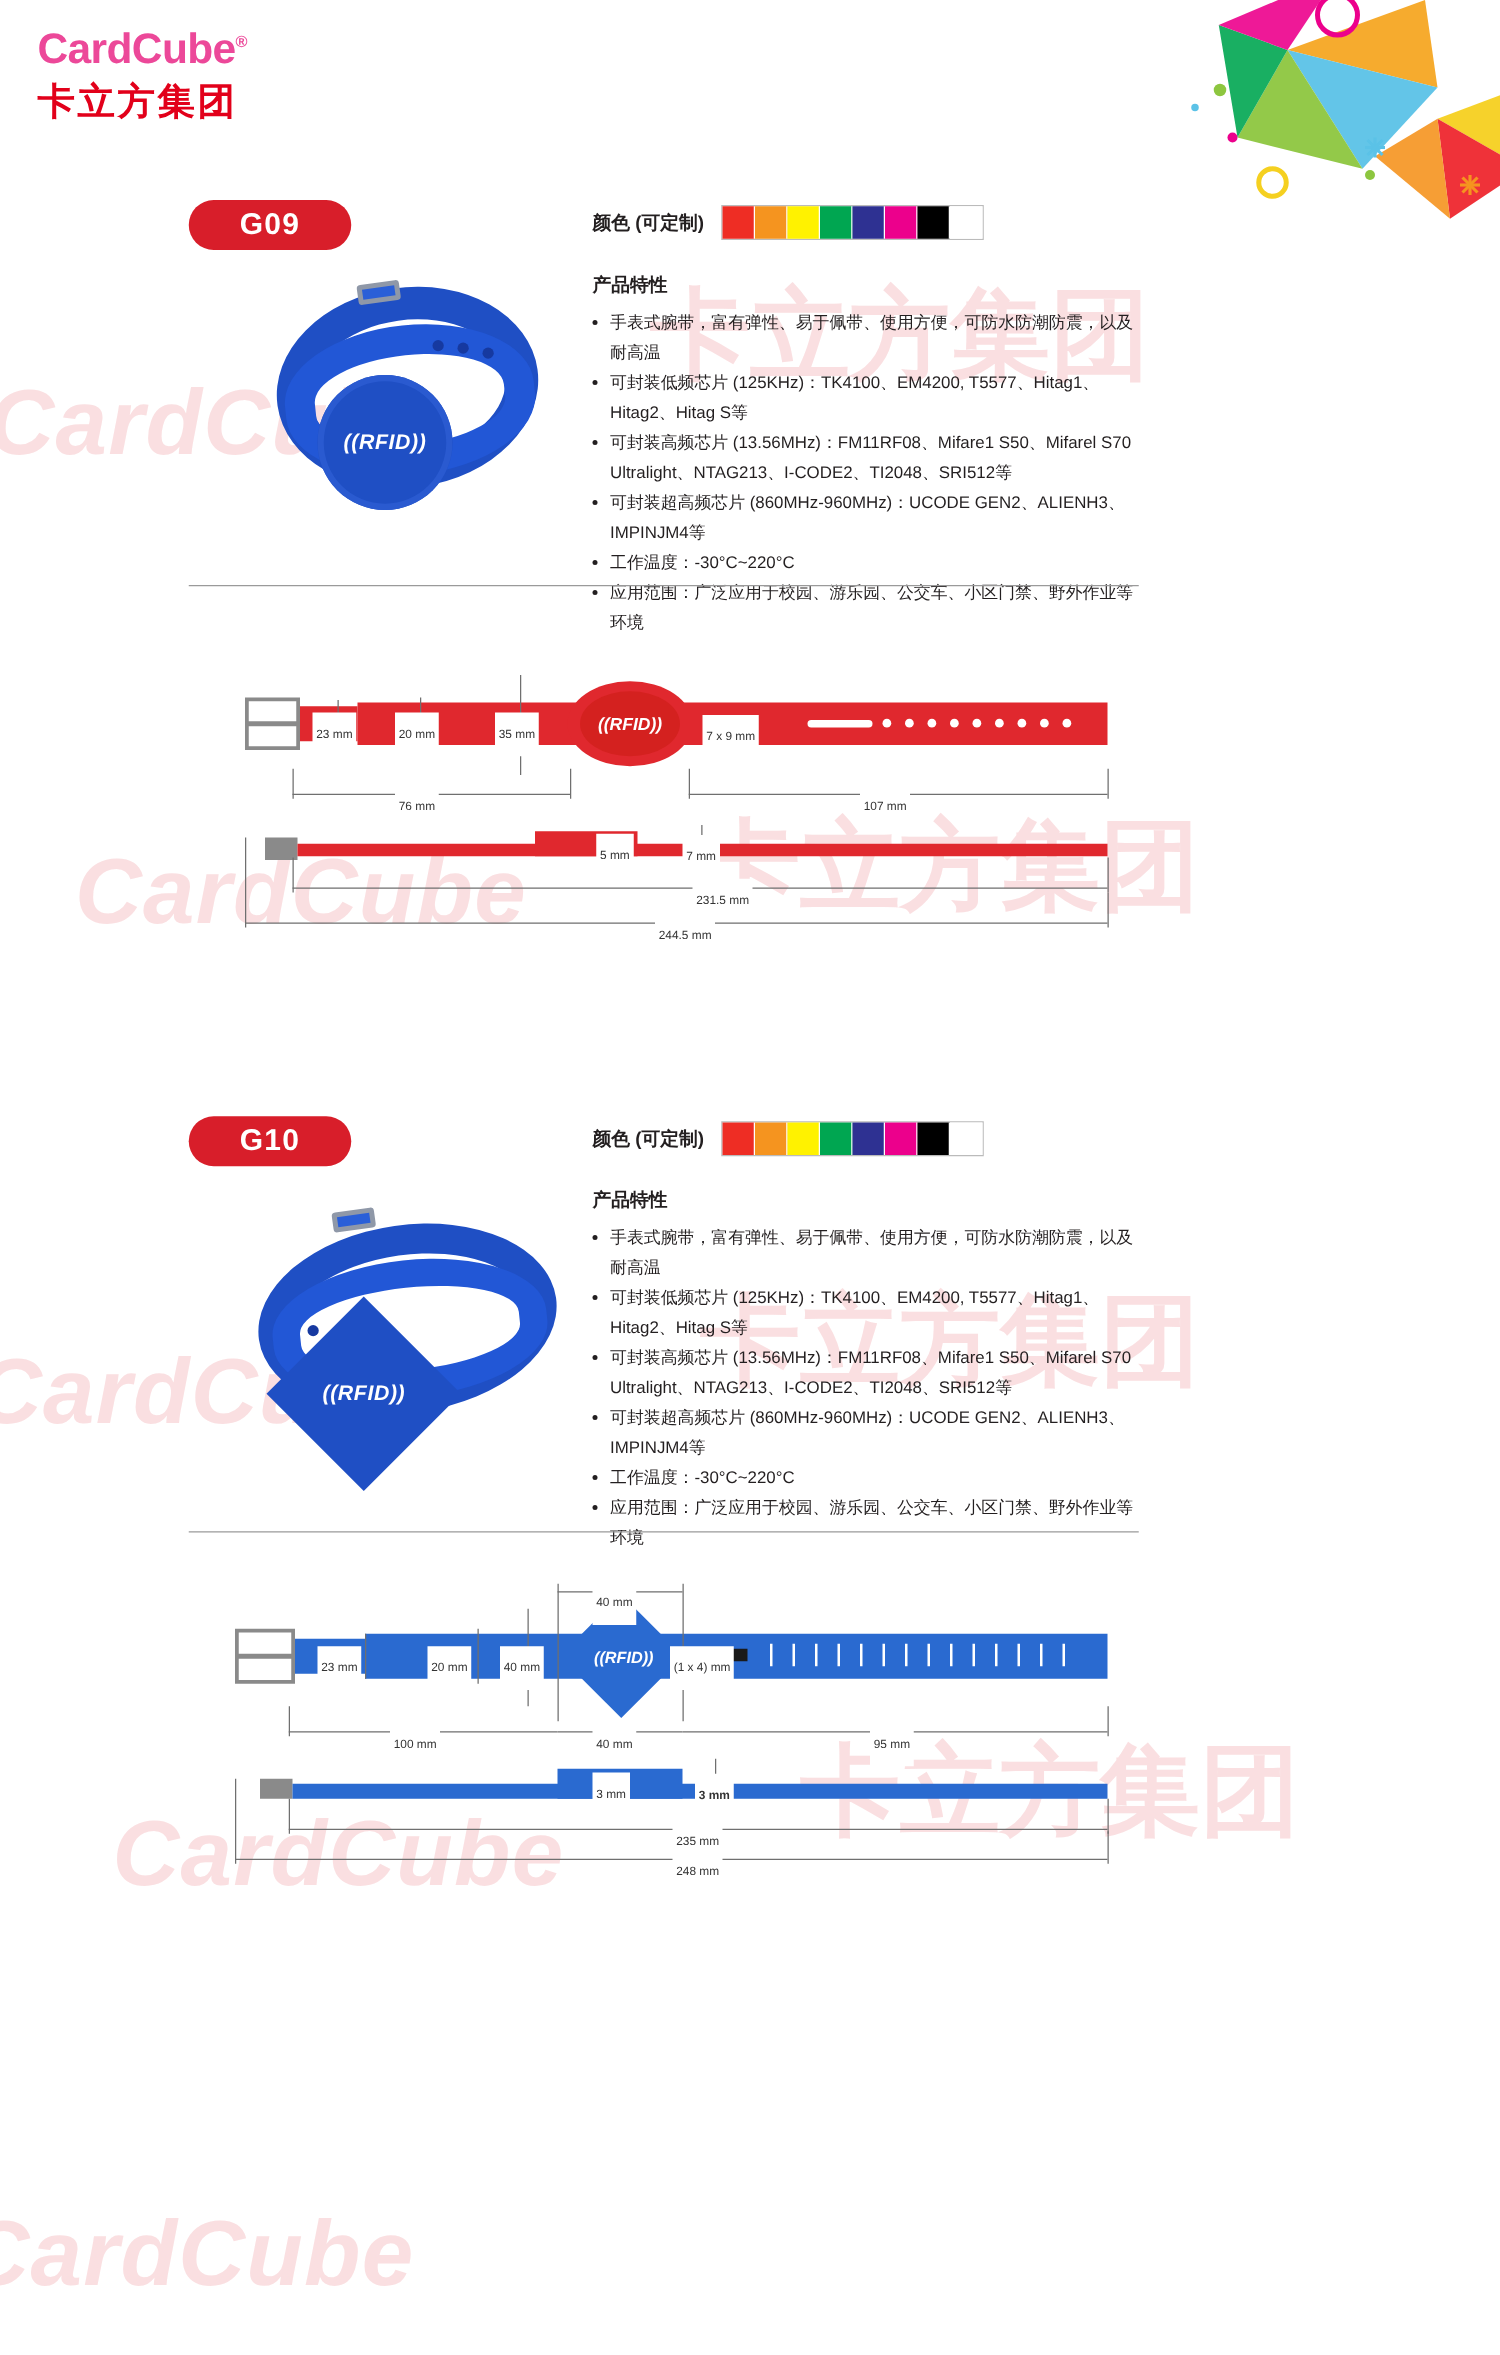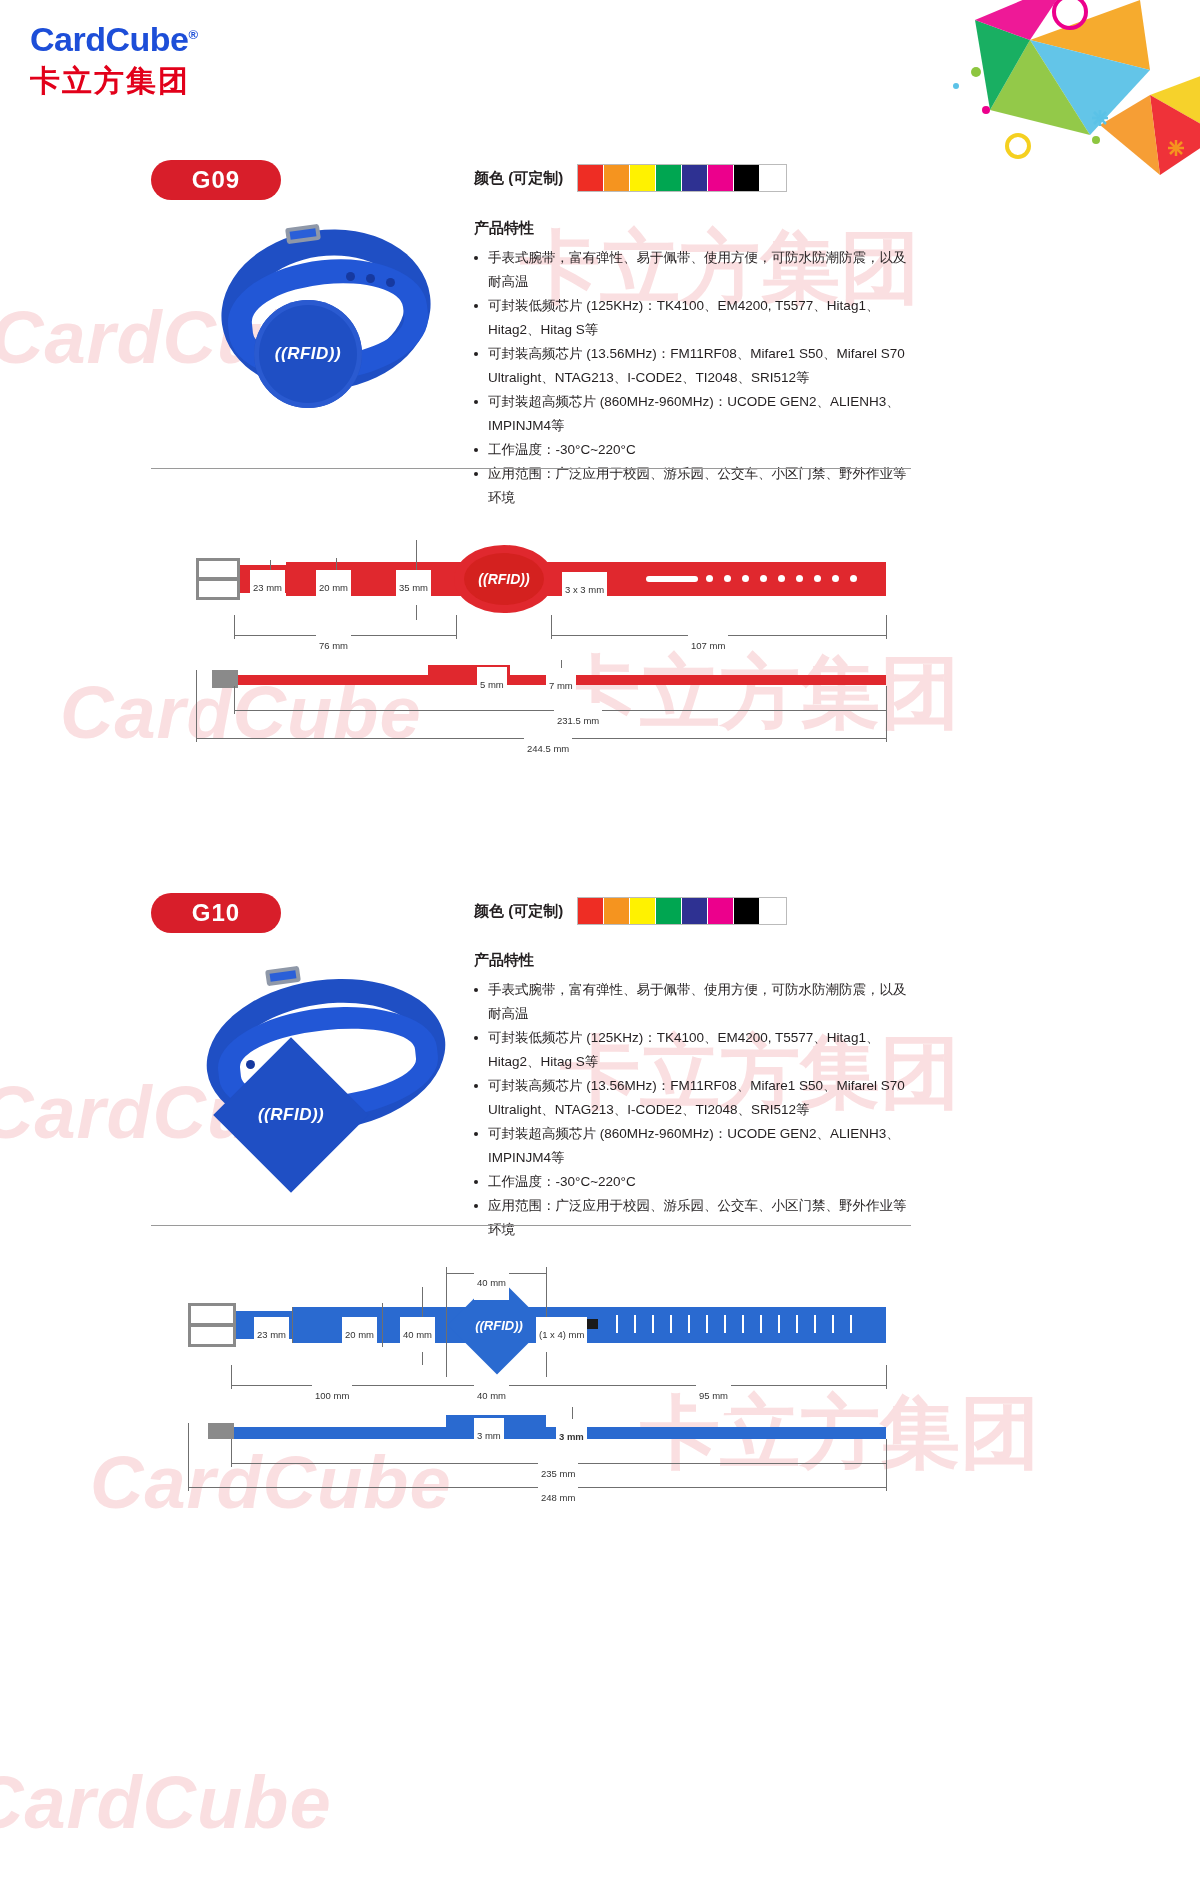--- a/index.html
+++ b/index.html
@@ -23,21 +23,21 @@
     color:#f4b9bd;
     opacity:.45;
   }
   .wm.en { font-style:italic; letter-spacing:1px; }
 
   
   .logo {
     position:absolute; left:30px; top:20px; z-index:5;
   }
   .logo .en {
-    font-size:34px; font-weight:bold; color:#1d4ed8; letter-spacing:-0.5px;
+    font-size:34px; font-weight:bold; color:#ec4899; letter-spacing:-0.5px;
     font-family:"Liberation Sans", sans-serif;
   }
   .logo .en sup { font-size:13px; vertical-align:super; }
   .logo .cn {
     font-size:30px; font-weight:bold; color:#e2001a; letter-spacing:2px; margin-top:2px;
   }
 
   
   .deco { position:absolute; right:0; top:0; width:420px; height:210px; z-index:4; }
 
@@ -248,21 +248,21 @@
 
     <div class="dim-line dim-v" style="left:254px; top:50px; height:38px;"></div>
     <div class="dim-txt" style="left:234px; top:60px;">23 mm</div>
 
     <div class="dim-line dim-v" style="left:320px; top:48px; height:42px;"></div>
     <div class="dim-txt" style="left:300px; top:60px;">20 mm</div>
 
     <div class="dim-line dim-v" style="left:400px; top:30px; height:80px;"></div>
     <div class="dim-txt" style="left:380px; top:60px;">35 mm</div>
 
-    <div class="dim-txt" style="left:546px; top:62px;">3 x 3 mm</div>
+    <div class="dim-txt" style="left:546px; top:62px;">7 x 9 mm</div>
 
     <div class="dim-line dim-h" style="left:218px; top:125px; width:222px;"></div>
     <div class="dim-line dim-v" style="left:218px; top:105px; height:24px;"></div>
     <div class="dim-line dim-v" style="left:440px; top:105px; height:24px;"></div>
     <div class="dim-txt" style="left:300px; top:118px;">76 mm</div>
 
     <div class="dim-line dim-h" style="left:535px; top:125px; width:335px;"></div>
     <div class="dim-line dim-v" style="left:535px; top:105px; height:24px;"></div>
     <div class="dim-line dim-v" style="left:870px; top:105px; height:24px;"></div>
     <div class="dim-txt" style="left:672px; top:118px;">107 mm</div>

